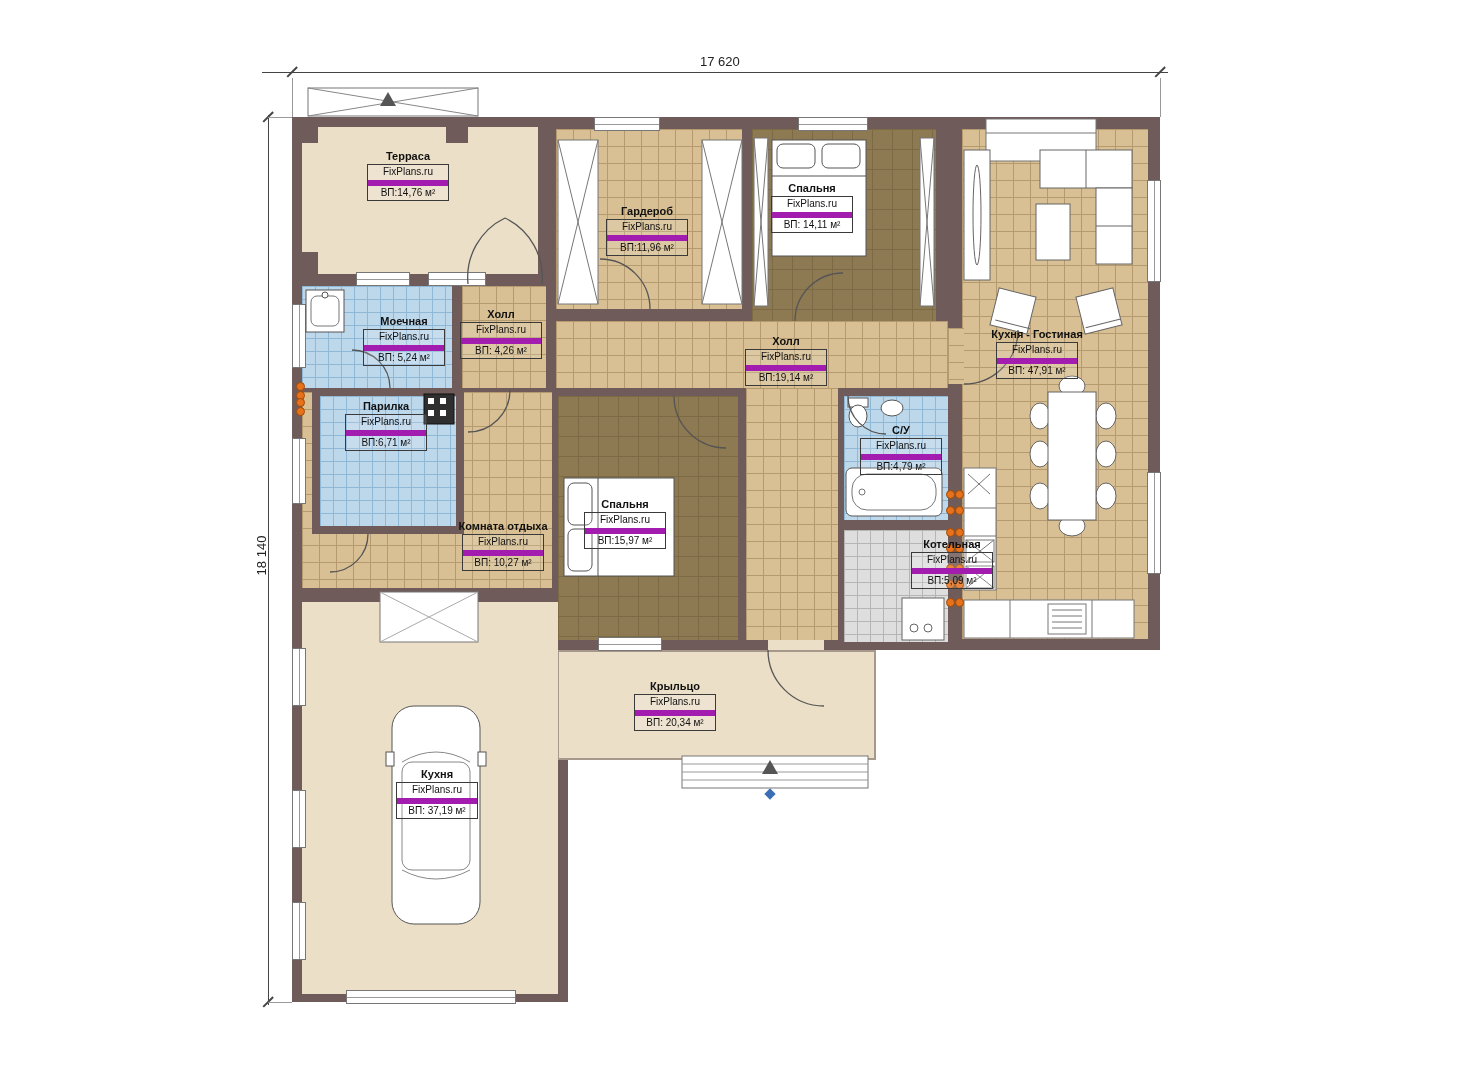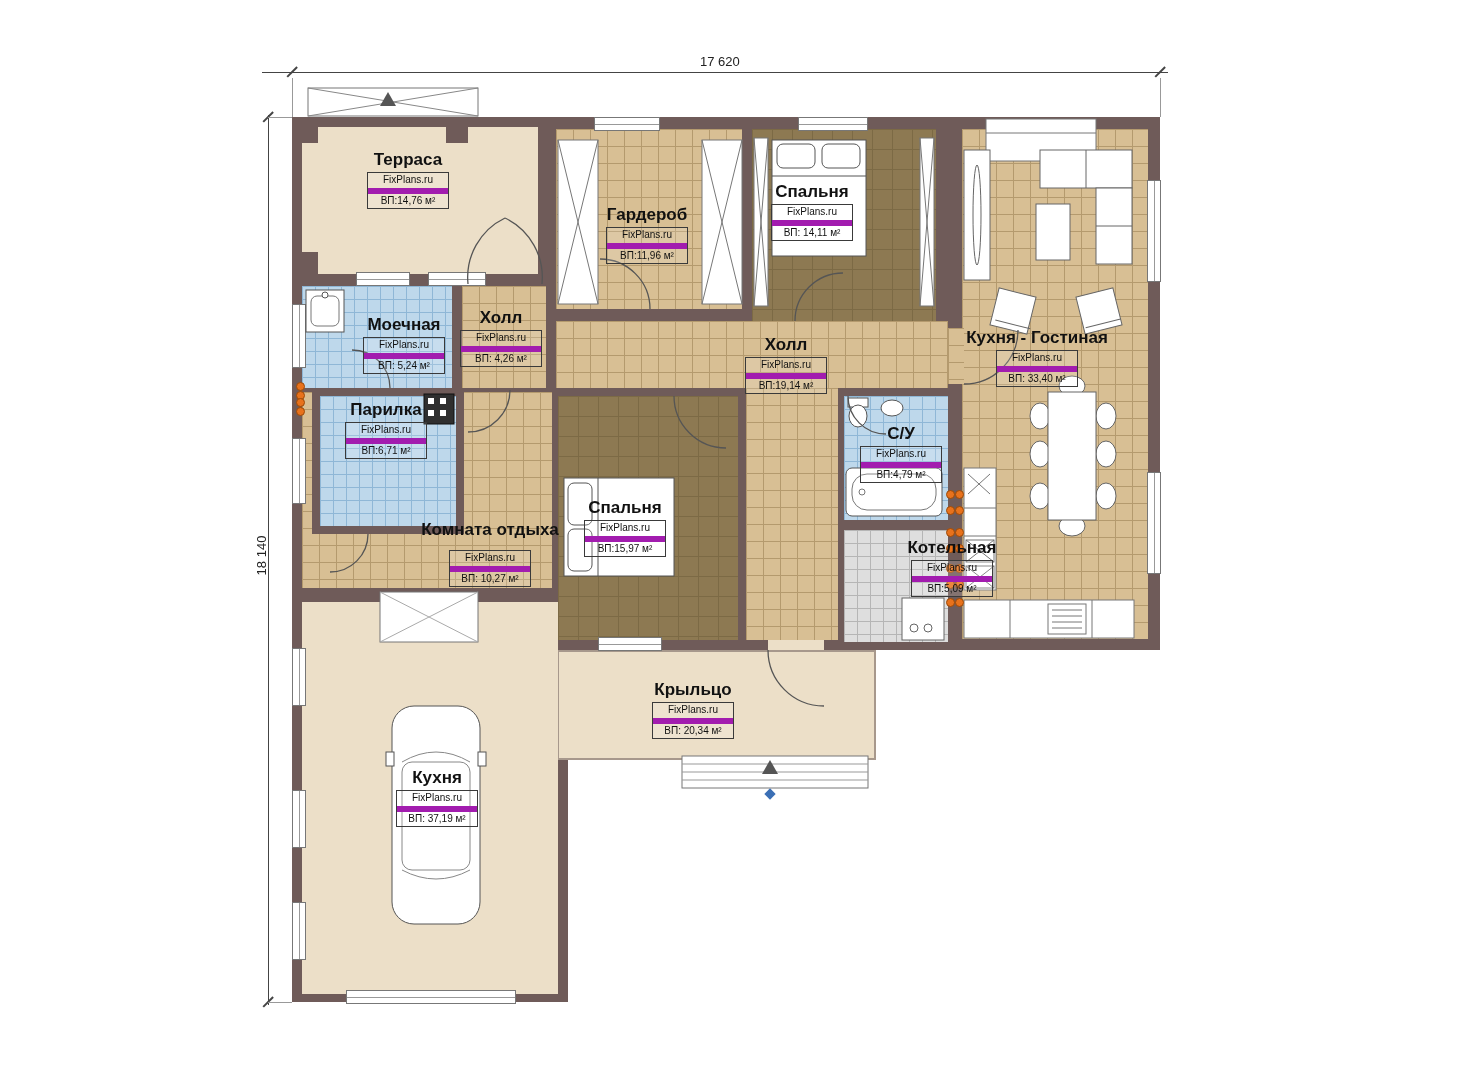--- a/index.html
+++ b/index.html
@@ -29,21 +29,21 @@
   
   .winh{position:absolute;height:12px;background:#fff;border:1px solid #777;z-index:4;}
   .winh::after{content:"";position:absolute;left:0;right:0;top:50%;height:1px;background:#999;}
   .winv{position:absolute;width:12px;background:#fff;border:1px solid #777;z-index:4;}
   .winv::after{content:"";position:absolute;top:0;bottom:0;left:50%;width:1px;background:#999;}
   
   .overlay{position:absolute;left:0;top:0;z-index:6;pointer-events:none;}
   
   .rlabel{position:absolute;z-index:8;width:130px;display:flex;flex-direction:column;
           align-items:center;color:#111;}
-  .rlabel .rname{font-weight:bold;font-size:17px;white-space:nowrap;margin-bottom:2px;}
+  .rlabel .rname{font-weight:bold;font-size:11px;white-space:nowrap;margin-bottom:2px;}
   .rlabel .rbox{border:1px solid #3a3a3a;background:rgba(255,255,255,0.15);
                 font-size:10px;line-height:1.45;text-align:center;min-width:80px;}
   .rlabel .rbrand{padding:0 5px;border-bottom:6px solid #a21caf;white-space:nowrap;}
   .rlabel .rarea{padding:0 5px;white-space:nowrap;text-align:center;}
   
   .dimline{position:absolute;background:#444;z-index:1;}
   .extline{position:absolute;background:#999;z-index:1;}
   .tick{position:absolute;width:14px;height:1.5px;background:#444;transform:rotate(-45deg);z-index:1;}
   .dimlabel{position:absolute;font-size:13px;color:#222;z-index:1;white-space:nowrap;}
   .dimlabel.vert{width:70px;text-align:center;transform:rotate(-90deg);}
@@ -319,21 +319,21 @@
     <div class="rname">Спальня</div>
     <div class="rbox">
         <div class="rbrand">FixPlans.ru</div>
     <div class="rarea">ВП: 14,11 м²</div>
       </div>
   </div>
   <div class="rlabel" style="left:972px;top:328px;">
     <div class="rname">Кухня - Гостиная</div>
     <div class="rbox">
         <div class="rbrand">FixPlans.ru</div>
-    <div class="rarea">ВП: 33,40 м²</div>
+    <div class="rarea">ВП: 47,91 м²</div>
       </div>
   </div>
   <div class="rlabel" style="left:339px;top:315px;">
     <div class="rname">Моечная</div>
     <div class="rbox">
         <div class="rbrand">FixPlans.ru</div>
     <div class="rarea">ВП: 5,24 м²</div>
       </div>
   </div>
   <div class="rlabel" style="left:436px;top:308px;">
@@ -350,21 +350,21 @@
     <div class="rarea">ВП:6,71 м²</div>
       </div>
   </div>
   <div class="rlabel" style="left:721px;top:335px;">
     <div class="rname">Холл</div>
     <div class="rbox">
         <div class="rbrand">FixPlans.ru</div>
     <div class="rarea">ВП:19,14 м²</div>
       </div>
   </div>
-  <div class="rlabel" style="left:425px;top:520px;gap:8px;">
+  <div class="rlabel" style="left:438px;top:520px;">
     <div class="rname">Комната отдыха</div>
     <div class="rbox">
         <div class="rbrand">FixPlans.ru</div>
     <div class="rarea">ВП: 10,27 м²</div>
       </div>
   </div>
   <div class="rlabel" style="left:560px;top:498px;">
     <div class="rname">Спальня</div>
     <div class="rbox">
         <div class="rbrand">FixPlans.ru</div>
@@ -378,21 +378,21 @@
     <div class="rarea">ВП:4,79 м²</div>
       </div>
   </div>
   <div class="rlabel" style="left:839px;top:538px;padding-left:48px;">
     <div class="rname">Котельная</div>
     <div class="rbox">
         <div class="rbrand">FixPlans.ru</div>
     <div class="rarea">ВП:5,09 м²</div>
       </div>
   </div>
-  <div class="rlabel" style="left:628px;top:680px;">
+  <div class="rlabel" style="left:610px;top:680px;">
     <div class="rname">Крыльцо</div>
     <div class="rbox">
         <div class="rbrand">FixPlans.ru</div>
     <div class="rarea">ВП: 20,34 м²</div>
       </div>
   </div>
   <div class="rlabel" style="left:372px;top:768px;">
     <div class="rname">Кухня</div>
     <div class="rbox">
         <div class="rbrand">FixPlans.ru</div>

